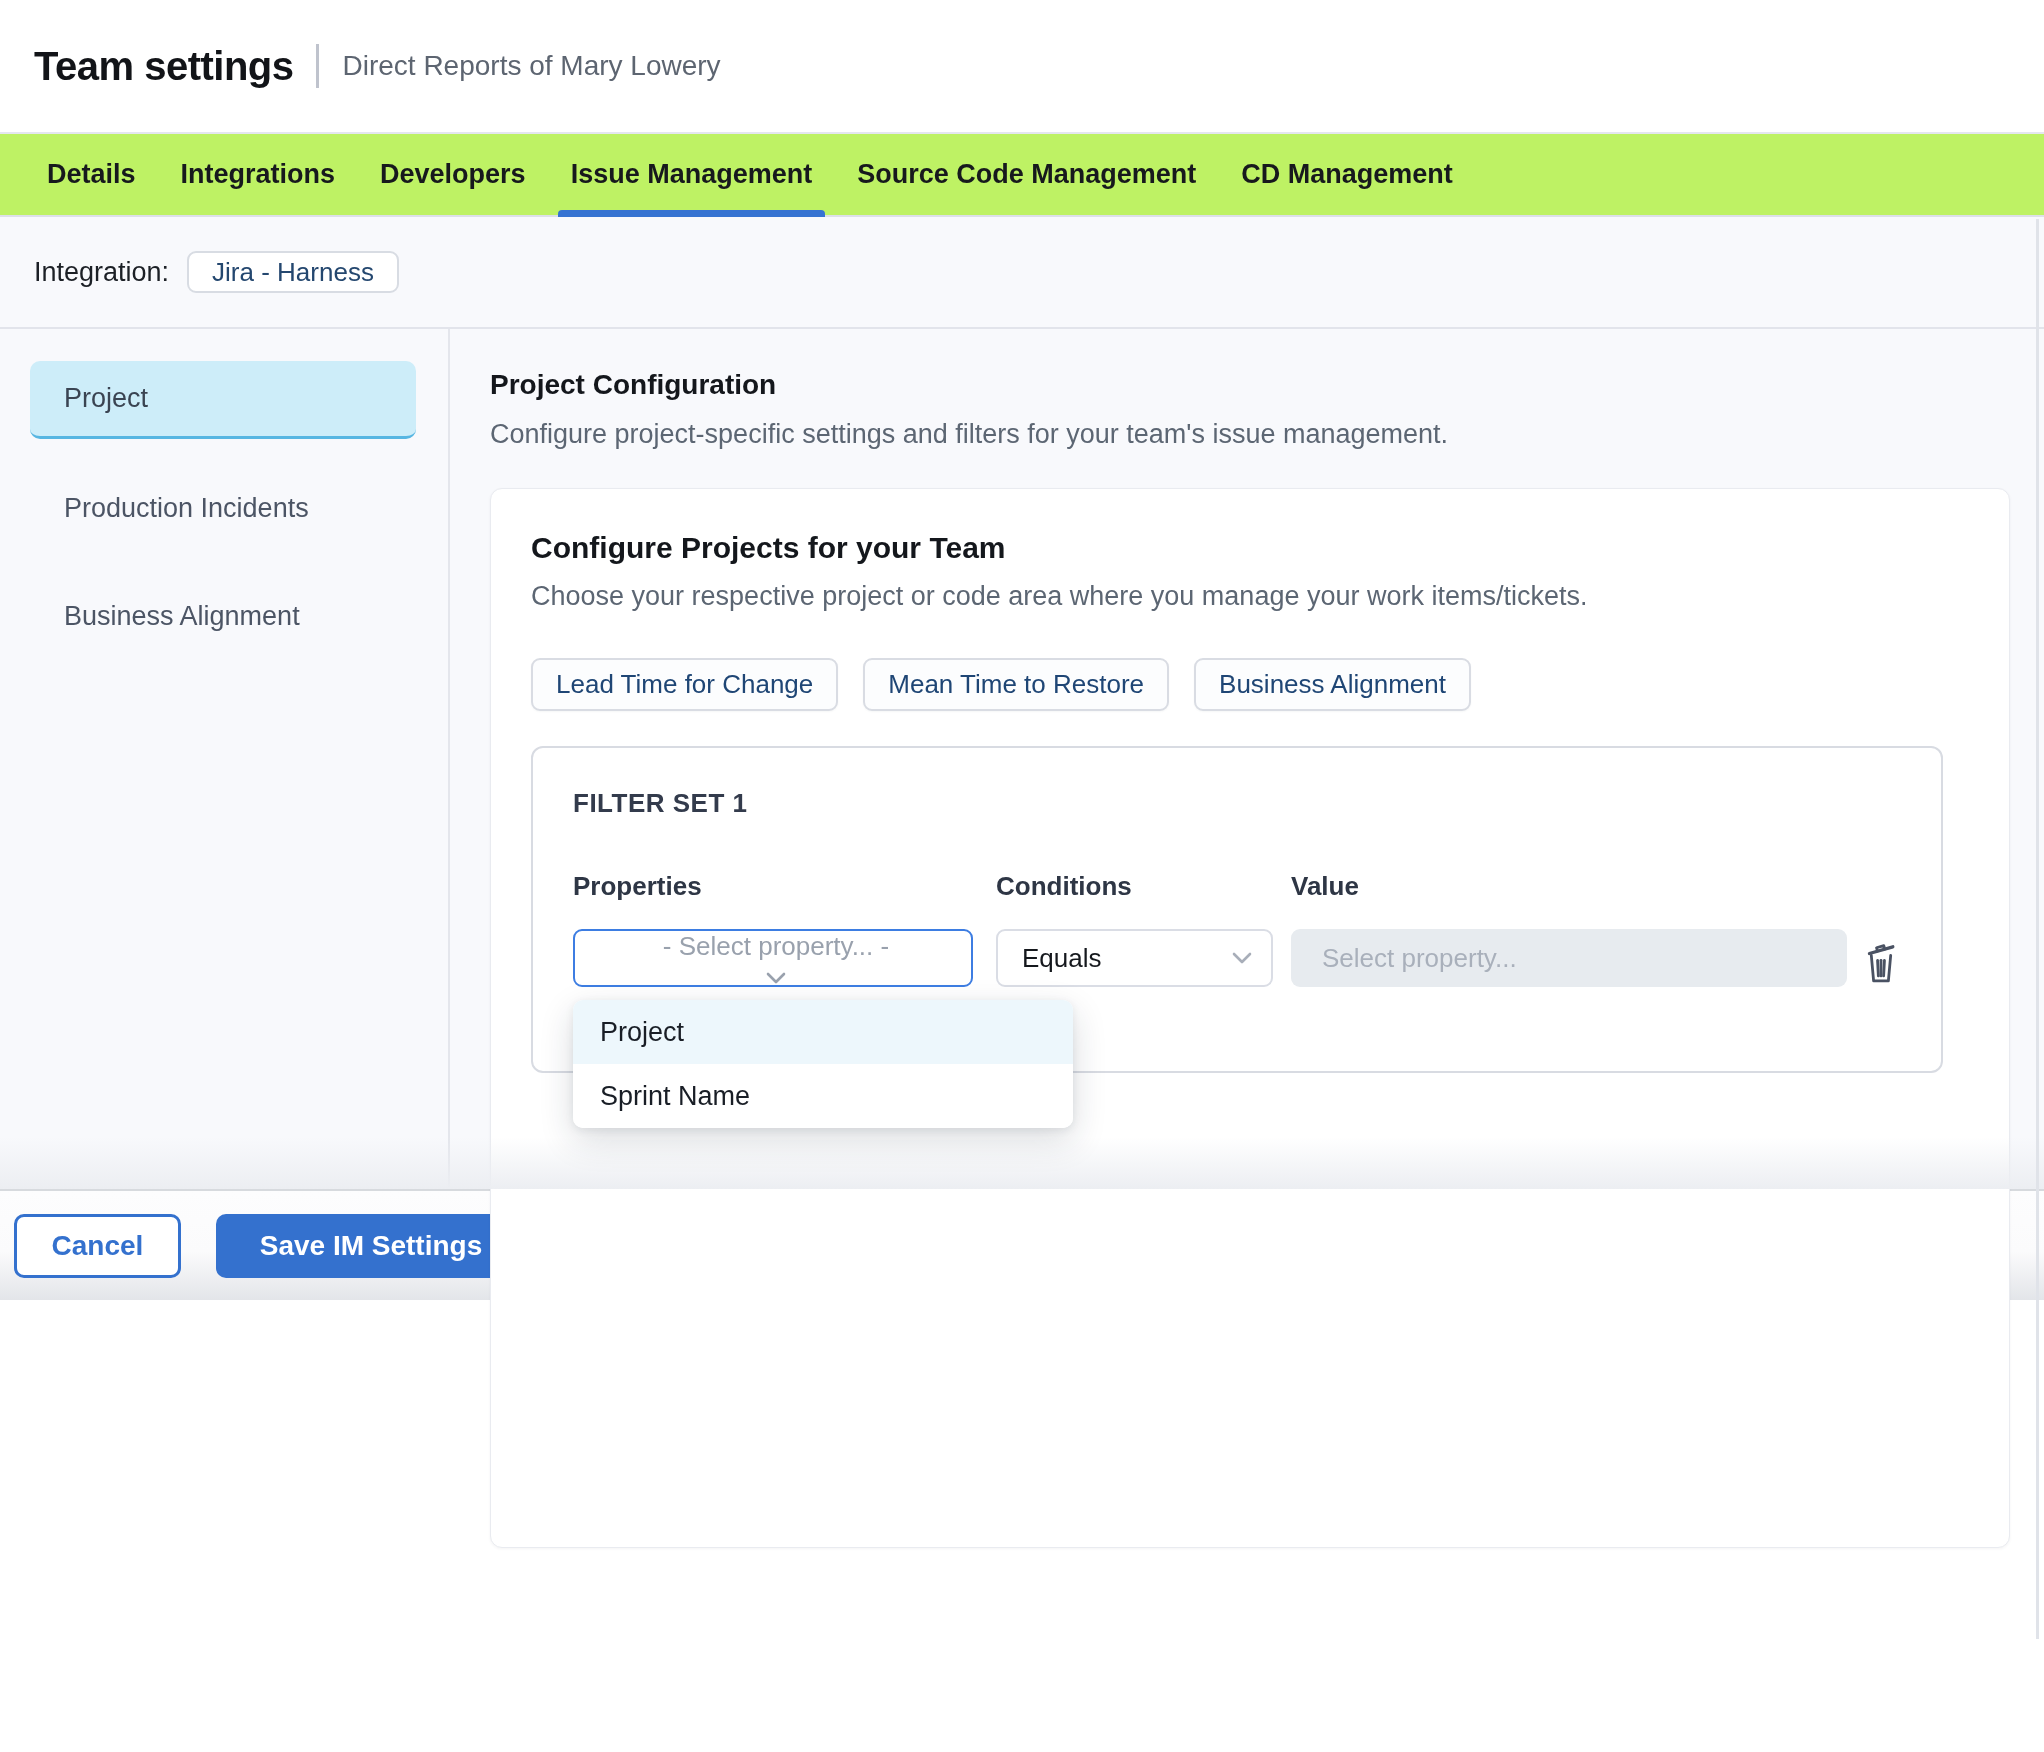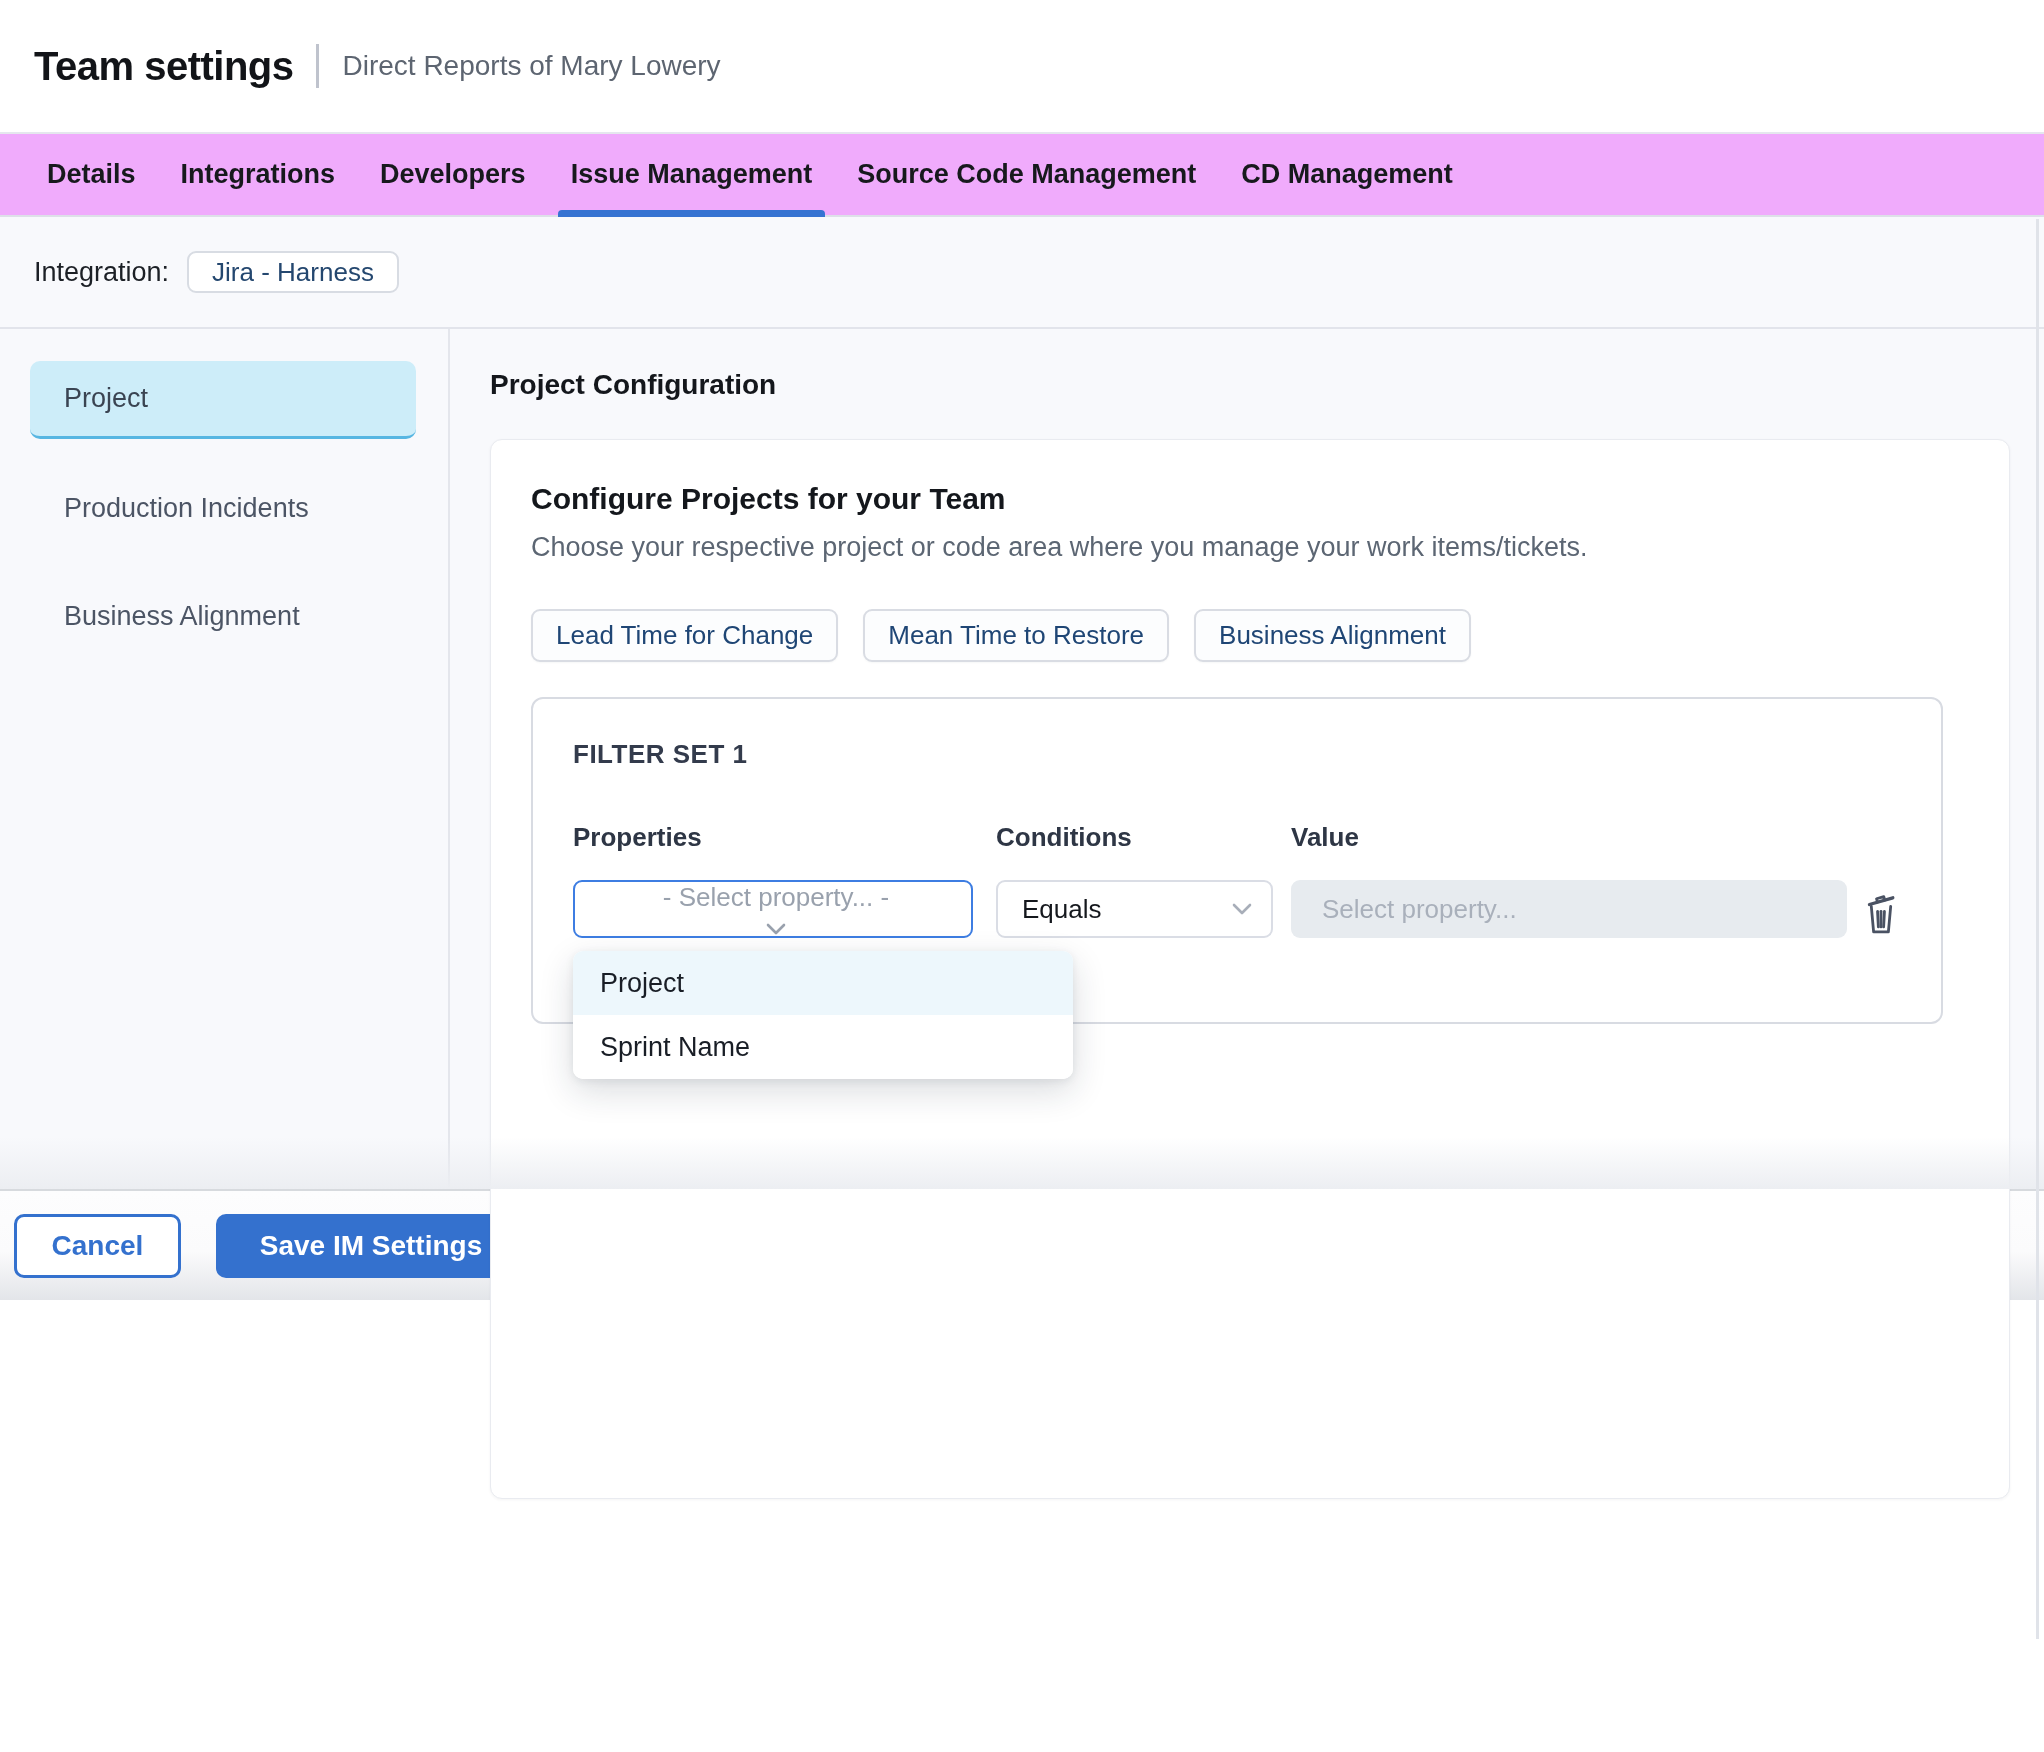--- a/index.html
+++ b/index.html
@@ -9,21 +9,21 @@
     background:#ffffff; color:#15181d; overflow:hidden;
   }
   #app { position:relative; width:2044px; height:1300px; display:flex; flex-direction:column; background:#fff; }
 
   
   .topbar { height:134px; padding:0 34px; display:flex; align-items:center; background:#fff; border-bottom:2px solid #e5e7ee; flex:0 0 auto; }
   .page-title { font-size:40px; font-weight:700; color:#121418; letter-spacing:-0.5px; }
   .page-subtitle { font-size:28px; color:#5d6571; margin-left:22px; padding-left:24px; border-left:3px solid #bfc3cd; line-height:44px; }
 
   
-  .tabbar { height:83px; background:#f0abfc; border-bottom:2px solid #dde0e8; display:flex; align-items:stretch; padding-left:34px; gap:19px; flex:0 0 auto; }
+  .tabbar { height:83px; background:#bef264; border-bottom:2px solid #dde0e8; display:flex; align-items:stretch; padding-left:34px; gap:19px; flex:0 0 auto; }
   .tab { padding:0 13px; display:flex; align-items:center; font-size:27px; font-weight:600; color:#17191d; position:relative; cursor:pointer; white-space:nowrap; }
   .tab.active::after { content:""; position:absolute; left:0; right:0; bottom:-2px; height:7px; background:#3673d2; border-radius:4px 4px 0 0; }
 
   
   .integration-row { height:112px; background:#f8f9fc; border-bottom:2px solid #e2e4eb; display:flex; align-items:center; padding:0 34px; gap:18px; flex:0 0 auto; }
   .integration-label { font-size:27px; color:#1c2026; }
   .integration-chip { height:42px; padding:8px 23px; display:flex; align-items:center; background:#ffffff; border:2px solid #d8dce3; border-radius:9px; font-size:26px; color:#24476f; cursor:pointer; }
 
   
   .content { flex:1 1 auto; display:flex; background:#f8f9fc; position:relative; min-height:0; }
@@ -107,20 +107,21 @@
   <div class="content">
 
     <div class="sidebar">
       <div class="side-item selected">Project</div>
       <div class="side-item">Production Incidents</div>
       <div class="side-item">Business Alignment</div>
     </div>
 
     <div class="main">
       <div class="main-title">Project Configuration</div>
+      <div class="main-desc">Configure project-specific settings and filters for your team's issue management.</div>
 
       <div class="card">
         <div class="card-title">Configure Projects for your Team</div>
         <div class="card-sub">Choose your respective project or code area where you manage your work items/tickets.</div>
 
         <div class="metric-chips">
           <button class="chip-btn">Lead Time for Change</button>
           <button class="chip-btn">Mean Time to Restore</button>
           <button class="chip-btn">Business Alignment</button>
         </div>

